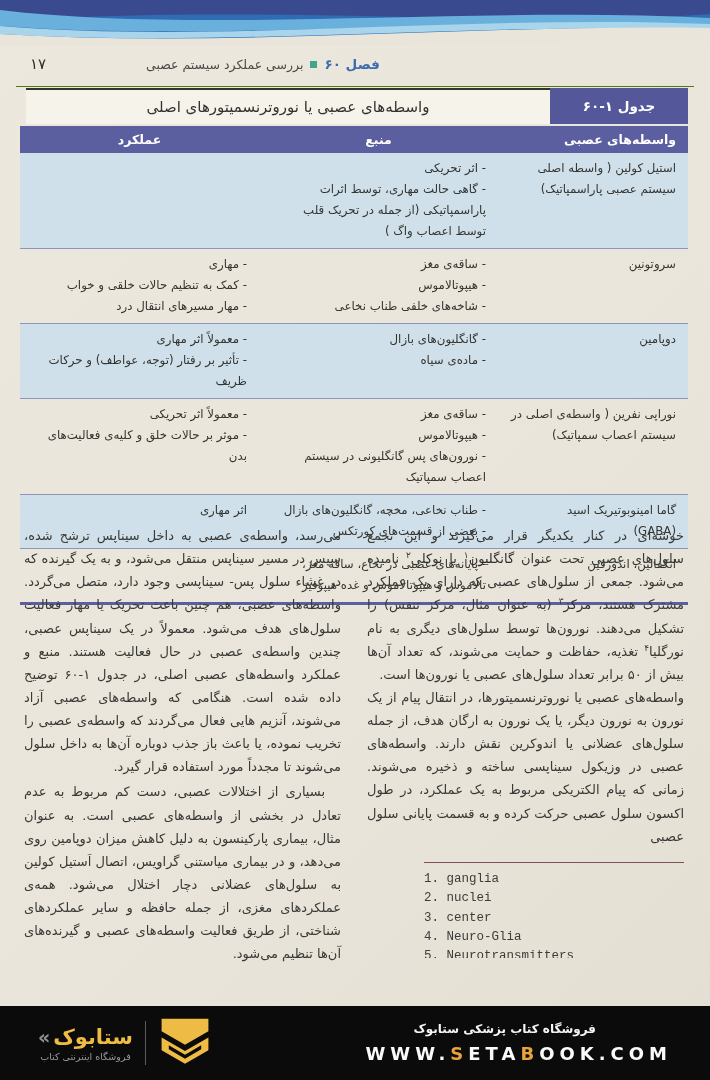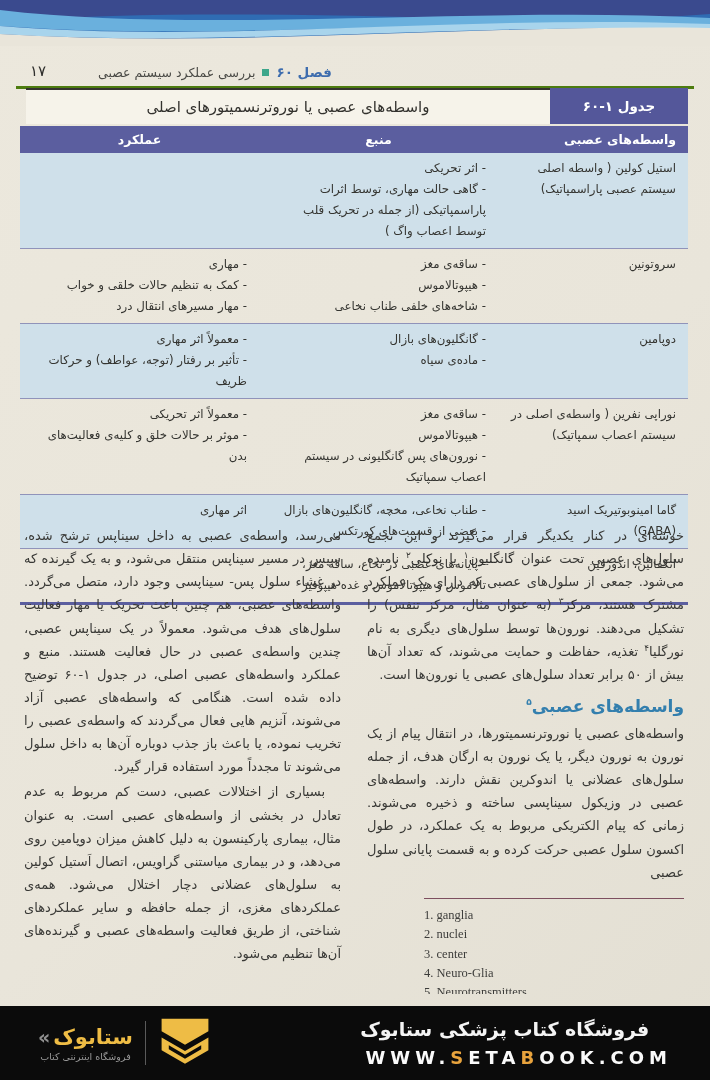--- a/index.html
+++ b/index.html
@@ -8,22 +8,22 @@
     background:linear-gradient(135deg,#ece8dd 0%,#e9e5da 55%,#e3dfd3 100%);
     font-family:"DejaVu Sans",sans-serif;
     direction:rtl;
     color:#3a3a38;
   }
   
   .wave{position:absolute;top:0;left:0;width:710px;height:46px;}
   
   .pagehead{
     position:absolute;top:48px;left:16px;right:16px;height:32px;
-    display:flex;direction:ltr;align-items:flex-end;
-    border-bottom:3px solid #4d7c0f;padding:0 14px 6px 14px;
+    display:flex;direction:ltr;align-items:center;
+    border-bottom:1px solid #4d7c0f;padding:0 14px 6px 14px;gap:48px;
   }
   .pagenum{font-size:15px;color:#2f2f2d;letter-spacing:1px;min-width:40px;}
   .chapcluster{direction:rtl;display:flex;align-items:center;gap:7px;margin-left:28px;}
   .chaplabel{color:#3e6dae;font-size:13.5px;font-weight:bold;}
   .chapsq{width:7px;height:7px;background:#3da68b;display:inline-block;}
   .chaptitle{font-size:12.5px;color:#4a4a46;}
   
   .tablewrap{position:absolute;top:88px;right:22px;left:20px;}
   .tcaption{display:flex;direction:rtl;align-items:stretch;height:36px;}
   .tcapbox{
@@ -64,39 +64,39 @@
   .bodytext.indent{text-indent:16px;margin-top:2px;}
   b.kw{font-weight:normal;color:#2e2e2c;}
   sup.fn{font-size:9px;vertical-align:super;line-height:0;}
   .subhead{
     color:#337fae;font-weight:bold;font-size:17px;margin:10px 0 6px 0;
   }
   .footnotes{
     direction:ltr;text-align:left;margin-top:14px;margin-left:6px;
     border-top:1.5px solid #7d4f5f;width:82%;
     padding-top:7px;
-    font-family:Liberation Serif, serif;font-size:12.5px;color:#3c3c3a;
+    font-family:Liberation Mono, monospace;font-size:12.5px;color:#3c3c3a;
     line-height:1.55;height:88px;overflow:hidden;
   }
   .footnotes div{white-space:nowrap;}
   
   .footer{
     position:absolute;left:0;bottom:0;width:710px;height:74px;background:#0b0b0b;
     display:flex;direction:ltr;align-items:center;justify-content:space-between;
     padding:0 38px;box-sizing:border-box;
   }
   .logo{display:flex;direction:ltr;align-items:center;gap:12px;}
   .wordmark-col{display:flex;flex-direction:column;align-items:center;gap:2px;}
   .wordmark{direction:ltr;display:flex;align-items:center;gap:3px;
     font-size:21px;font-weight:bold;color:#eebc45;}
   .wordmark .angle{color:#8f8f8f;font-size:19px;font-weight:bold;}
   .logosub{font-size:9.5px;color:#9a9a9a;}
   .logodivider{width:1px;height:44px;background:#5a5a5a;}
   .storetext{text-align:center;direction:rtl;}
-  .storename{color:#f4f4f4;font-size:19px;font-weight:bold;margin-bottom:7px;}
+  .storename{color:#f4f4f4;font-size:12px;font-weight:bold;margin-bottom:7px;}
   .url{direction:ltr;font-size:18px;font-weight:bold;letter-spacing:5px;color:#fafafa;margin-left:28px;}
   .url .hl{color:#e8a33d;}
 </style>
 </head>
 <body>
 
 <div class="wave">
   <svg width="710" height="46" viewBox="0 0 710 46" xmlns="http://www.w3.org/2000/svg">
     <rect x="0" y="0" width="710" height="40" fill="#2f6cb3"></rect>
     <path d="M0,0 L710,0 L710,14 C520,30 260,2 0,22 Z" fill="#3a4a8e"></path>
@@ -167,21 +167,20 @@
       <div class="tcell">- پایانه‌های عصبی در نخاع، ساقه مغز، تالاموس و هیپوتالاموس و غده هیپوفیز</div>
     </div>
   </div>
 </div>
 
 <div class="columns">
 
   <div class="col">
     <p class="bodytext"><span>خوشه‌ای در کنار یکدیگر قرار می‌گیرند و این تجمع سلول‌های عصبی تحت عنوان </span><b class="kw">گانگلیون</b><sup class="fn">۱</sup><span> یا </span><b class="kw">نوکلی</b><sup class="fn">۲</sup><span> نامیده می‌شود. جمعی از سلول‌های عصبی که دارای یک عملکرد مشترک هستند، </span><b class="kw">مرکز</b><sup class="fn">۳</sup><span> (به عنوان مثال، مرکز تنفس) را تشکیل می‌دهند. نورون‌ها توسط سلول‌های دیگری به نام نورگلیا</span><sup class="fn">۴</sup><span> تغذیه، حفاظت و حمایت می‌شوند، که تعداد آن‌ها بیش از ۵۰ برابر تعداد سلول‌های عصبی یا نورون‌ها است.</span></p>
 
-    <div class="subhead"><span>واسطه‌های عصبی</span><sup class="fn">۵</sup></div>
 
     <p class="bodytext">واسطه‌های عصبی یا نوروترنسمیتورها، در انتقال پیام از یک نورون به نورون دیگر، یا یک نورون به ارگان هدف، از جمله سلول‌های عضلانی یا اندوکرین نقش دارند. واسطه‌های عصبی در وزیکول سیناپسی ساخته و ذخیره می‌شوند. زمانی که پیام الکتریکی مربوط به یک عملکرد، در طول اکسون سلول عصبی حرکت کرده و به قسمت پایانی سلول عصبی</p>
 
     <div class="footnotes">
       <div>1. ganglia</div>
       <div>2. nuclei</div>
       <div>3. center</div>
       <div>4. Neuro-Glia</div>
       <div>5. Neurotransmitters</div>
     </div>

